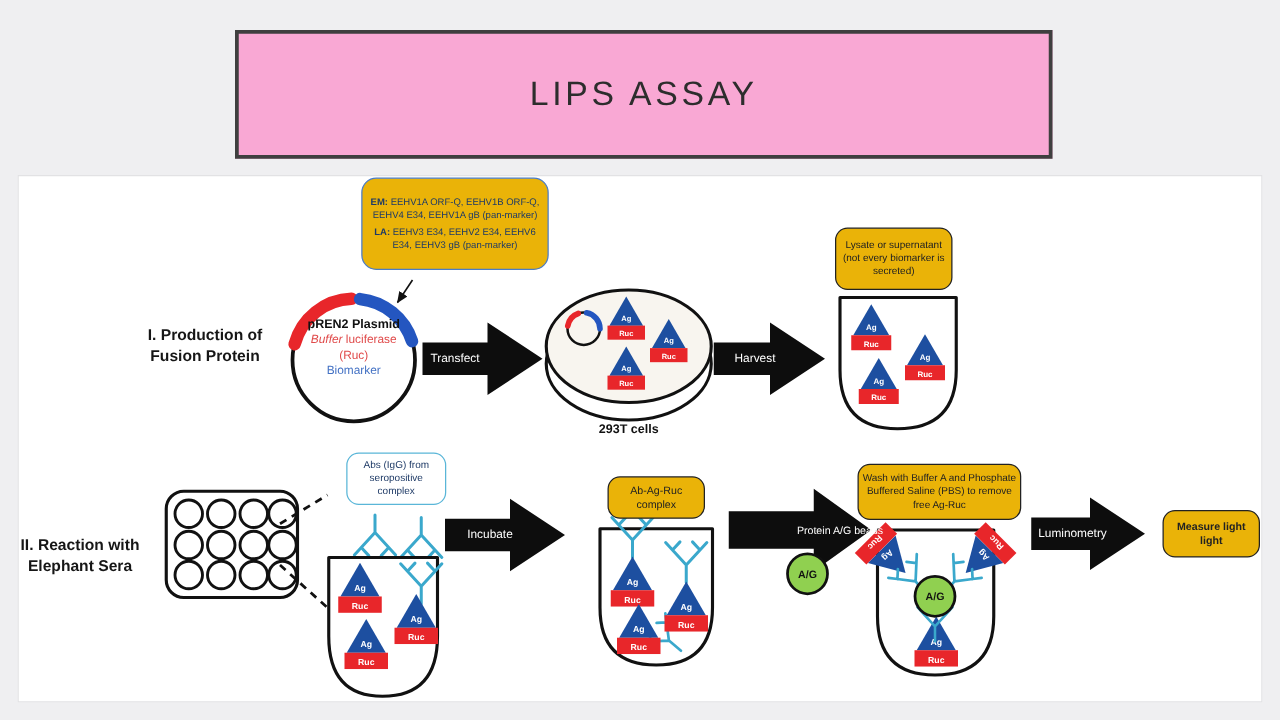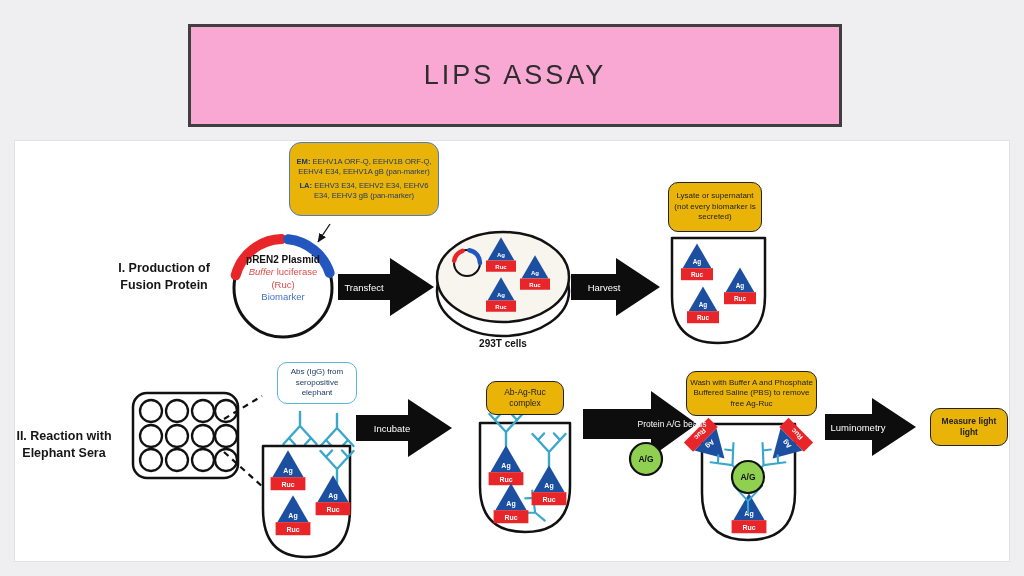--- a/index.html
+++ b/index.html
@@ -202,19 +202,19 @@
   <div class="pl3">Biomarker</div>
 </div>
 
 <div class="abs arrow-label" style="left:364px;top:287px;">Transfect</div>
 <div class="abs cells-label">293T cells</div>
 <div class="abs arrow-label" style="left:604px;top:287px;">Harvest</div>
 <div class="abs note-box small-note lysate-box">Lysate or supernatant (not every biomarker is secreted)</div>
 
 <div class="abs step-label step2-label">II. Reaction with
 Elephant Sera</div>
-<div class="abs abs-box">Abs (IgG) from seropositive elephant</div>
+<div class="abs abs-box">Abs (IgG) from seropositive complex</div>
 <div class="abs arrow-label" style="left:392px;top:428px;">Incubate</div>
 <div class="abs note-box small-note complex-box">Ab-Ag-Ruc complex</div>
 <div class="abs arrow-label" style="left:630px;top:424px;font-size:8.5px;margin-left:42px;">Protein A/G beads</div>
 <div class="abs note-box small-note wash-box">Wash with Buffer A and Phosphate Buffered Saline (PBS) to remove free Ag-Ruc</div>
 <div class="abs arrow-label" style="left:858px;top:427px;text-align:right;">Luminometry</div>
 <div class="abs note-box small-note measure-box">Measure light light</div>
 
 </body></html>

